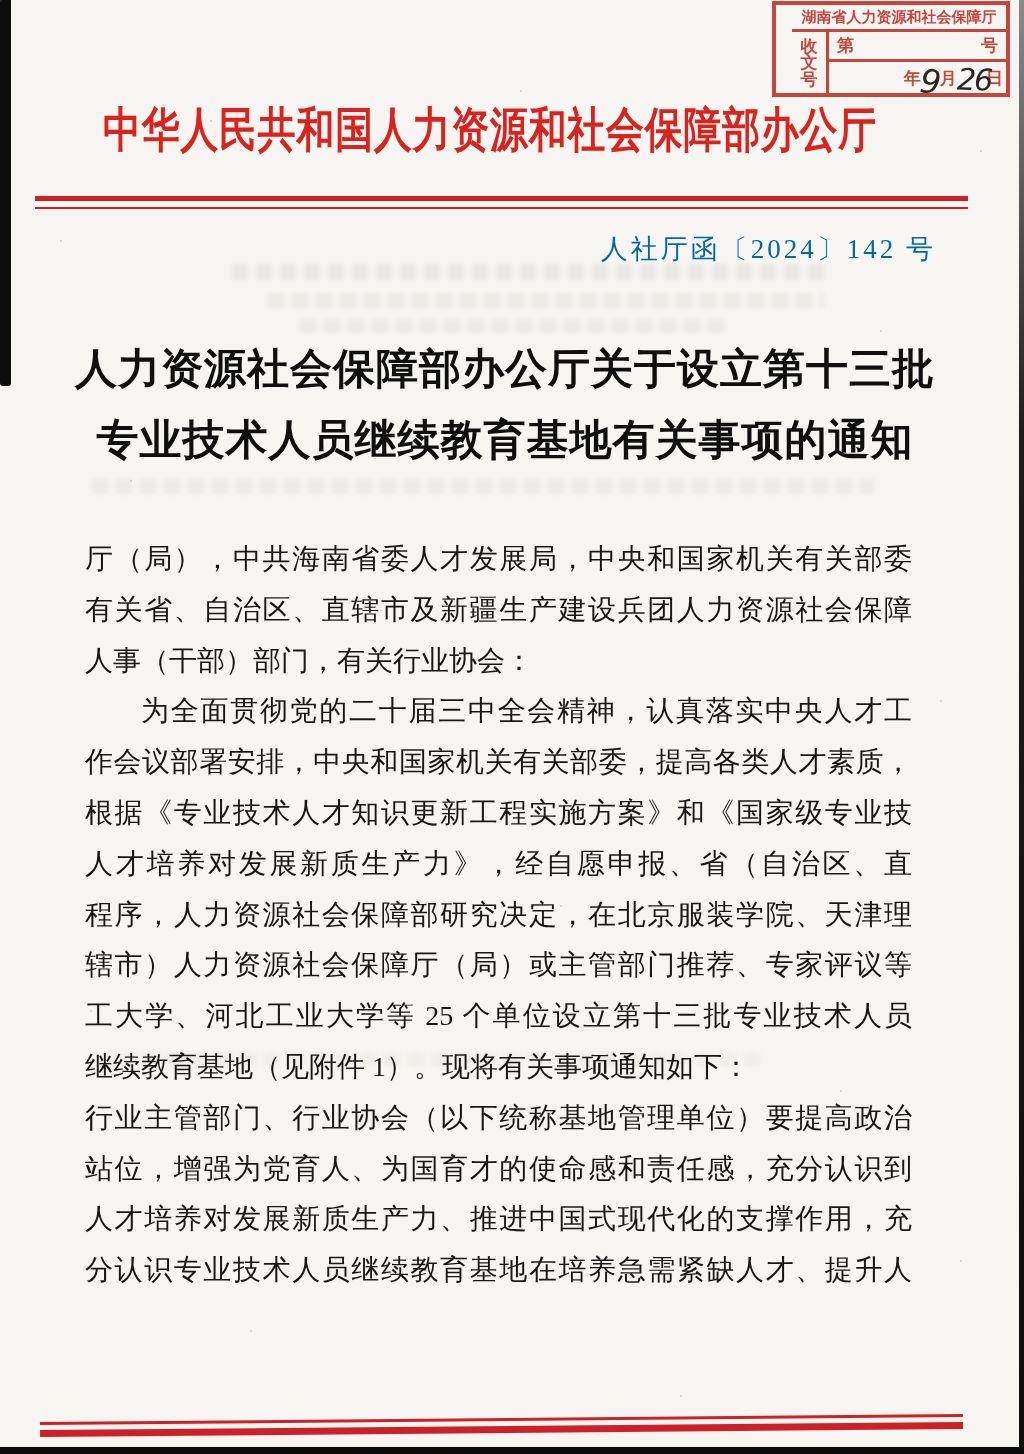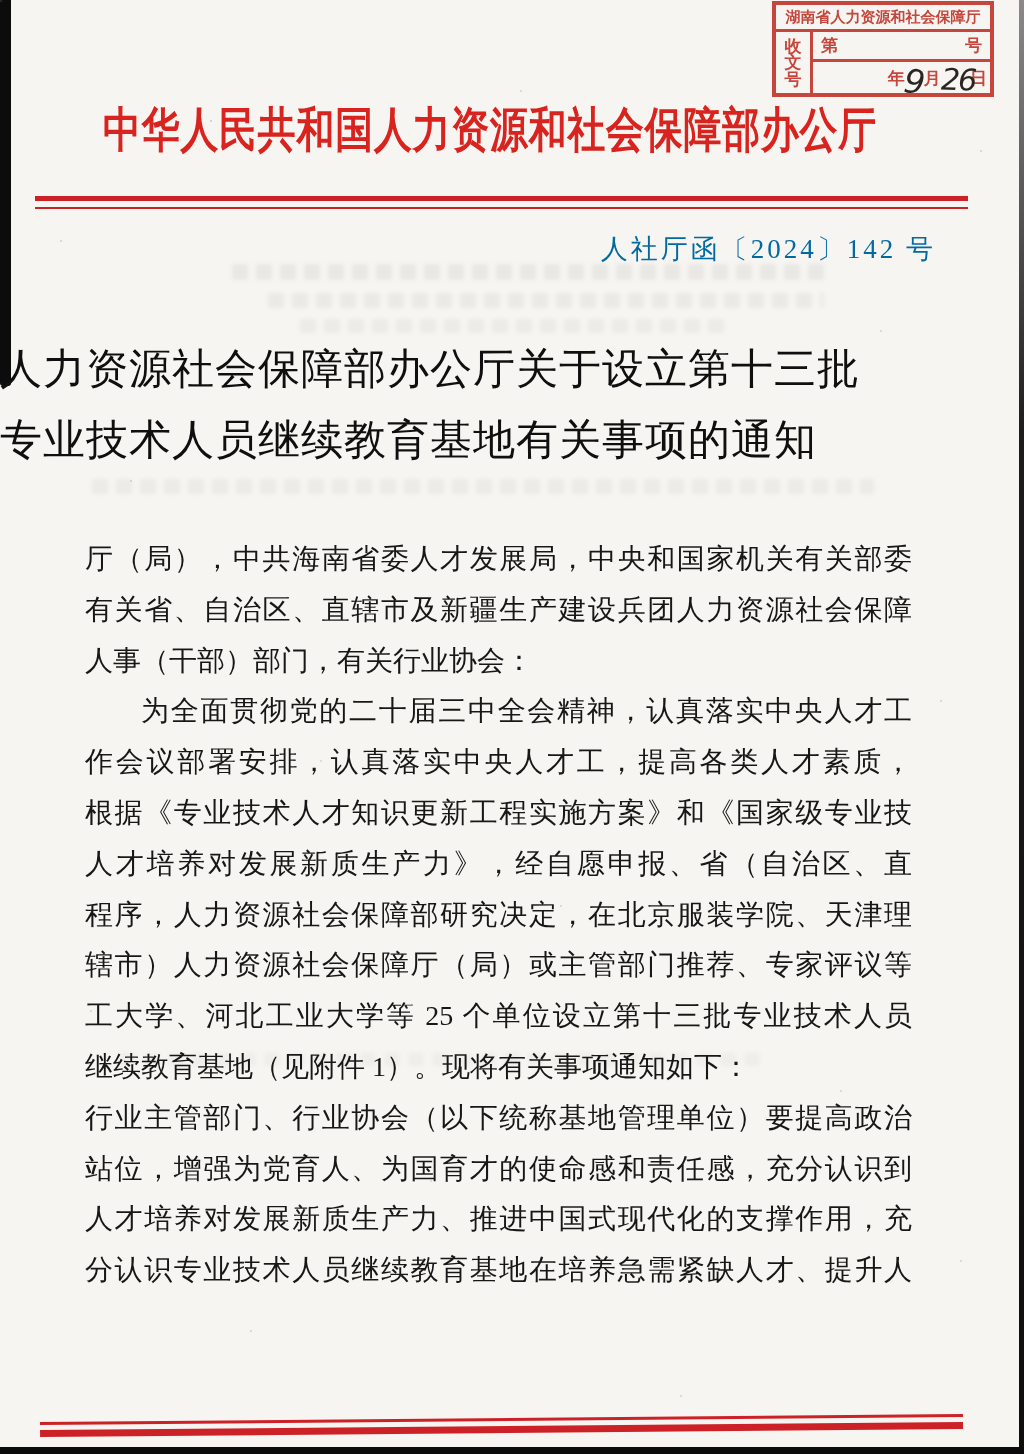--- a/index.html
+++ b/index.html
@@ -27,21 +27,21 @@
     background:repeating-linear-gradient(90deg,rgba(128,123,116,.3) 0 16px,rgba(0,0,0,0) 16px 24px);}
   .b1{top:264px;left:232px;width:596px;height:16px;opacity:.36;}
   .b2{top:293px;left:268px;width:556px;height:15px;opacity:.32;}
   .b3{top:319px;left:300px;width:430px;height:14px;opacity:.28;}
   .b4{top:479px;left:92px;width:782px;height:15px;opacity:.28;}
   .b5{top:1053px;left:120px;width:640px;height:13px;opacity:.2;}
   
   .stamp{position:absolute;left:772px;top:1px;width:214px;height:88px;
     border:4px solid var(--stamp-red,#c1392f);color:var(--stamp-red,#c1392f);
     display:flex;flex-direction:column;opacity:.93;background:rgba(255,255,255,.0);
-    font-family:"Liberation Sans","DejaVu Sans",sans-serif;}
+    font-family:"Liberation Sans","DejaVu Sans",sans-serif;padding-left:16px;}
   .stamp-org{height:24px;line-height:24px;text-align:center;font-size:15px;font-weight:bold;
     border-bottom:3px solid var(--stamp-red,#c1392f);letter-spacing:0px;white-space:nowrap;}
   .stamp-body{flex:1;display:flex;}
   .stamp-vlabel{width:34px;border-right:3px solid var(--stamp-red,#c1392f);
     display:flex;flex-direction:column;align-items:center;justify-content:center;
     font-size:17px;font-weight:bold;line-height:.95;}
   .stamp-right{flex:1;display:flex;flex-direction:column;}
   .stamp-no{height:27px;border-bottom:3px solid var(--stamp-red,#c1392f);
     display:flex;justify-content:space-between;align-items:center;
     padding:0 8px;font-size:17px;font-weight:bold;}
@@ -51,22 +51,22 @@
     color:#1b1613;line-height:1;position:relative;z-index:2;}
   .hand-month{font-size:33px;top:3px;transform:rotate(7deg);margin:0 -1px;}
   .hand-day{font-size:30px;top:1px;transform:rotate(2deg);margin-right:-5px;letter-spacing:-2px;}
   
   .masthead{position:absolute;top:102px;left:0;width:980px;text-align:center;
     font-size:42px;font-weight:bold;color:var(--masthead-red,#d8231e);white-space:nowrap;
     transform:scale(.9,1.14);transform-origin:50% 50%;letter-spacing:1px;}
   .rule-top-thick{position:absolute;top:196px;left:35px;width:933px;height:5px;background:var(--rule-red,#cc2127);}
   .rule-top-thin{position:absolute;top:207px;left:35px;width:933px;height:2px;background:var(--rule-red,#cc2127);}
   .doc-number{position:absolute;top:231px;right:88px;font-size:27px;letter-spacing:3px;color:#0369a1;}
-  .doc-title{position:absolute;top:334px;left:0;width:1010px;
-    font-size:42px;font-weight:normal;line-height:71px;color:#0f0f0f;letter-spacing:1px;}
+  .doc-title{position:absolute;top:334px;left:0;width:1010px;text-align:center;
+    font-size:42px;font-weight:bold;line-height:71px;color:#0f0f0f;letter-spacing:1px;}
   
   .body-text{position:absolute;top:534px;left:85px;width:827px;font-size:28px;color:#171717;}
   .bline{height:50.8px;line-height:50.8px;text-align:justify;white-space:normal;overflow:visible;}
   .bline.fill{text-align-last:justify;}
   .bline.ind{text-indent:56px;}
   
   .footer-rules{position:absolute;left:40px;top:1418px;width:923px;transform:rotate(-.5deg);}
   .rule-bot-thin{height:2.5px;background:var(--rule-red,#e01f24);margin-bottom:5px;}
   .rule-bot-thick{height:7px;background:var(--rule-red,#e01f24);}
 </style>
@@ -118,21 +118,21 @@
   <div class="doc-title">
     <div>人力资源社会保障部办公厅关于设立第十三批</div>
     <div>专业技术人员继续教育基地有关事项的通知</div>
   </div>
 
   <div class="body-text">
       <div class="bline fill">厅（局），中共海南省委人才发展局，中央和国家机关有关部委</div>
       <div class="bline fill">有关省、自治区、直辖市及新疆生产建设兵团人力资源社会保障</div>
       <div class="bline">人事（干部）部门，有关行业协会：</div>
       <div class="bline ind fill">为全面贯彻党的二十届三中全会精神，认真落实中央人才工</div>
-      <div class="bline fill">作会议部署安排，认真落实中央人才工，提高各类人才素质，</div>
+      <div class="bline fill">作会议部署安排，中央和国家机关有关部委，提高各类人才素质，</div>
       <div class="bline fill">根据《专业技术人才知识更新工程实施方案》和《国家级专业技</div>
       <div class="bline fill">人才培养对发展新质生产力》，经自愿申报、省（自治区、直</div>
       <div class="bline fill">程序，人力资源社会保障部研究决定，在北京服装学院、天津理</div>
       <div class="bline fill">辖市）人力资源社会保障厅（局）或主管部门推荐、专家评议等</div>
       <div class="bline fill">工大学、河北工业大学等 25 个单位设立第十三批专业技术人员</div>
       <div class="bline">继续教育基地（见附件 1）。现将有关事项通知如下：</div>
       <div class="bline fill">行业主管部门、行业协会（以下统称基地管理单位）要提高政治</div>
       <div class="bline fill">站位，增强为党育人、为国育才的使命感和责任感，充分认识到</div>
       <div class="bline fill">人才培养对发展新质生产力、推进中国式现代化的支撑作用，充</div>
       <div class="bline fill">分认识专业技术人员继续教育基地在培养急需紧缺人才、提升人</div>

